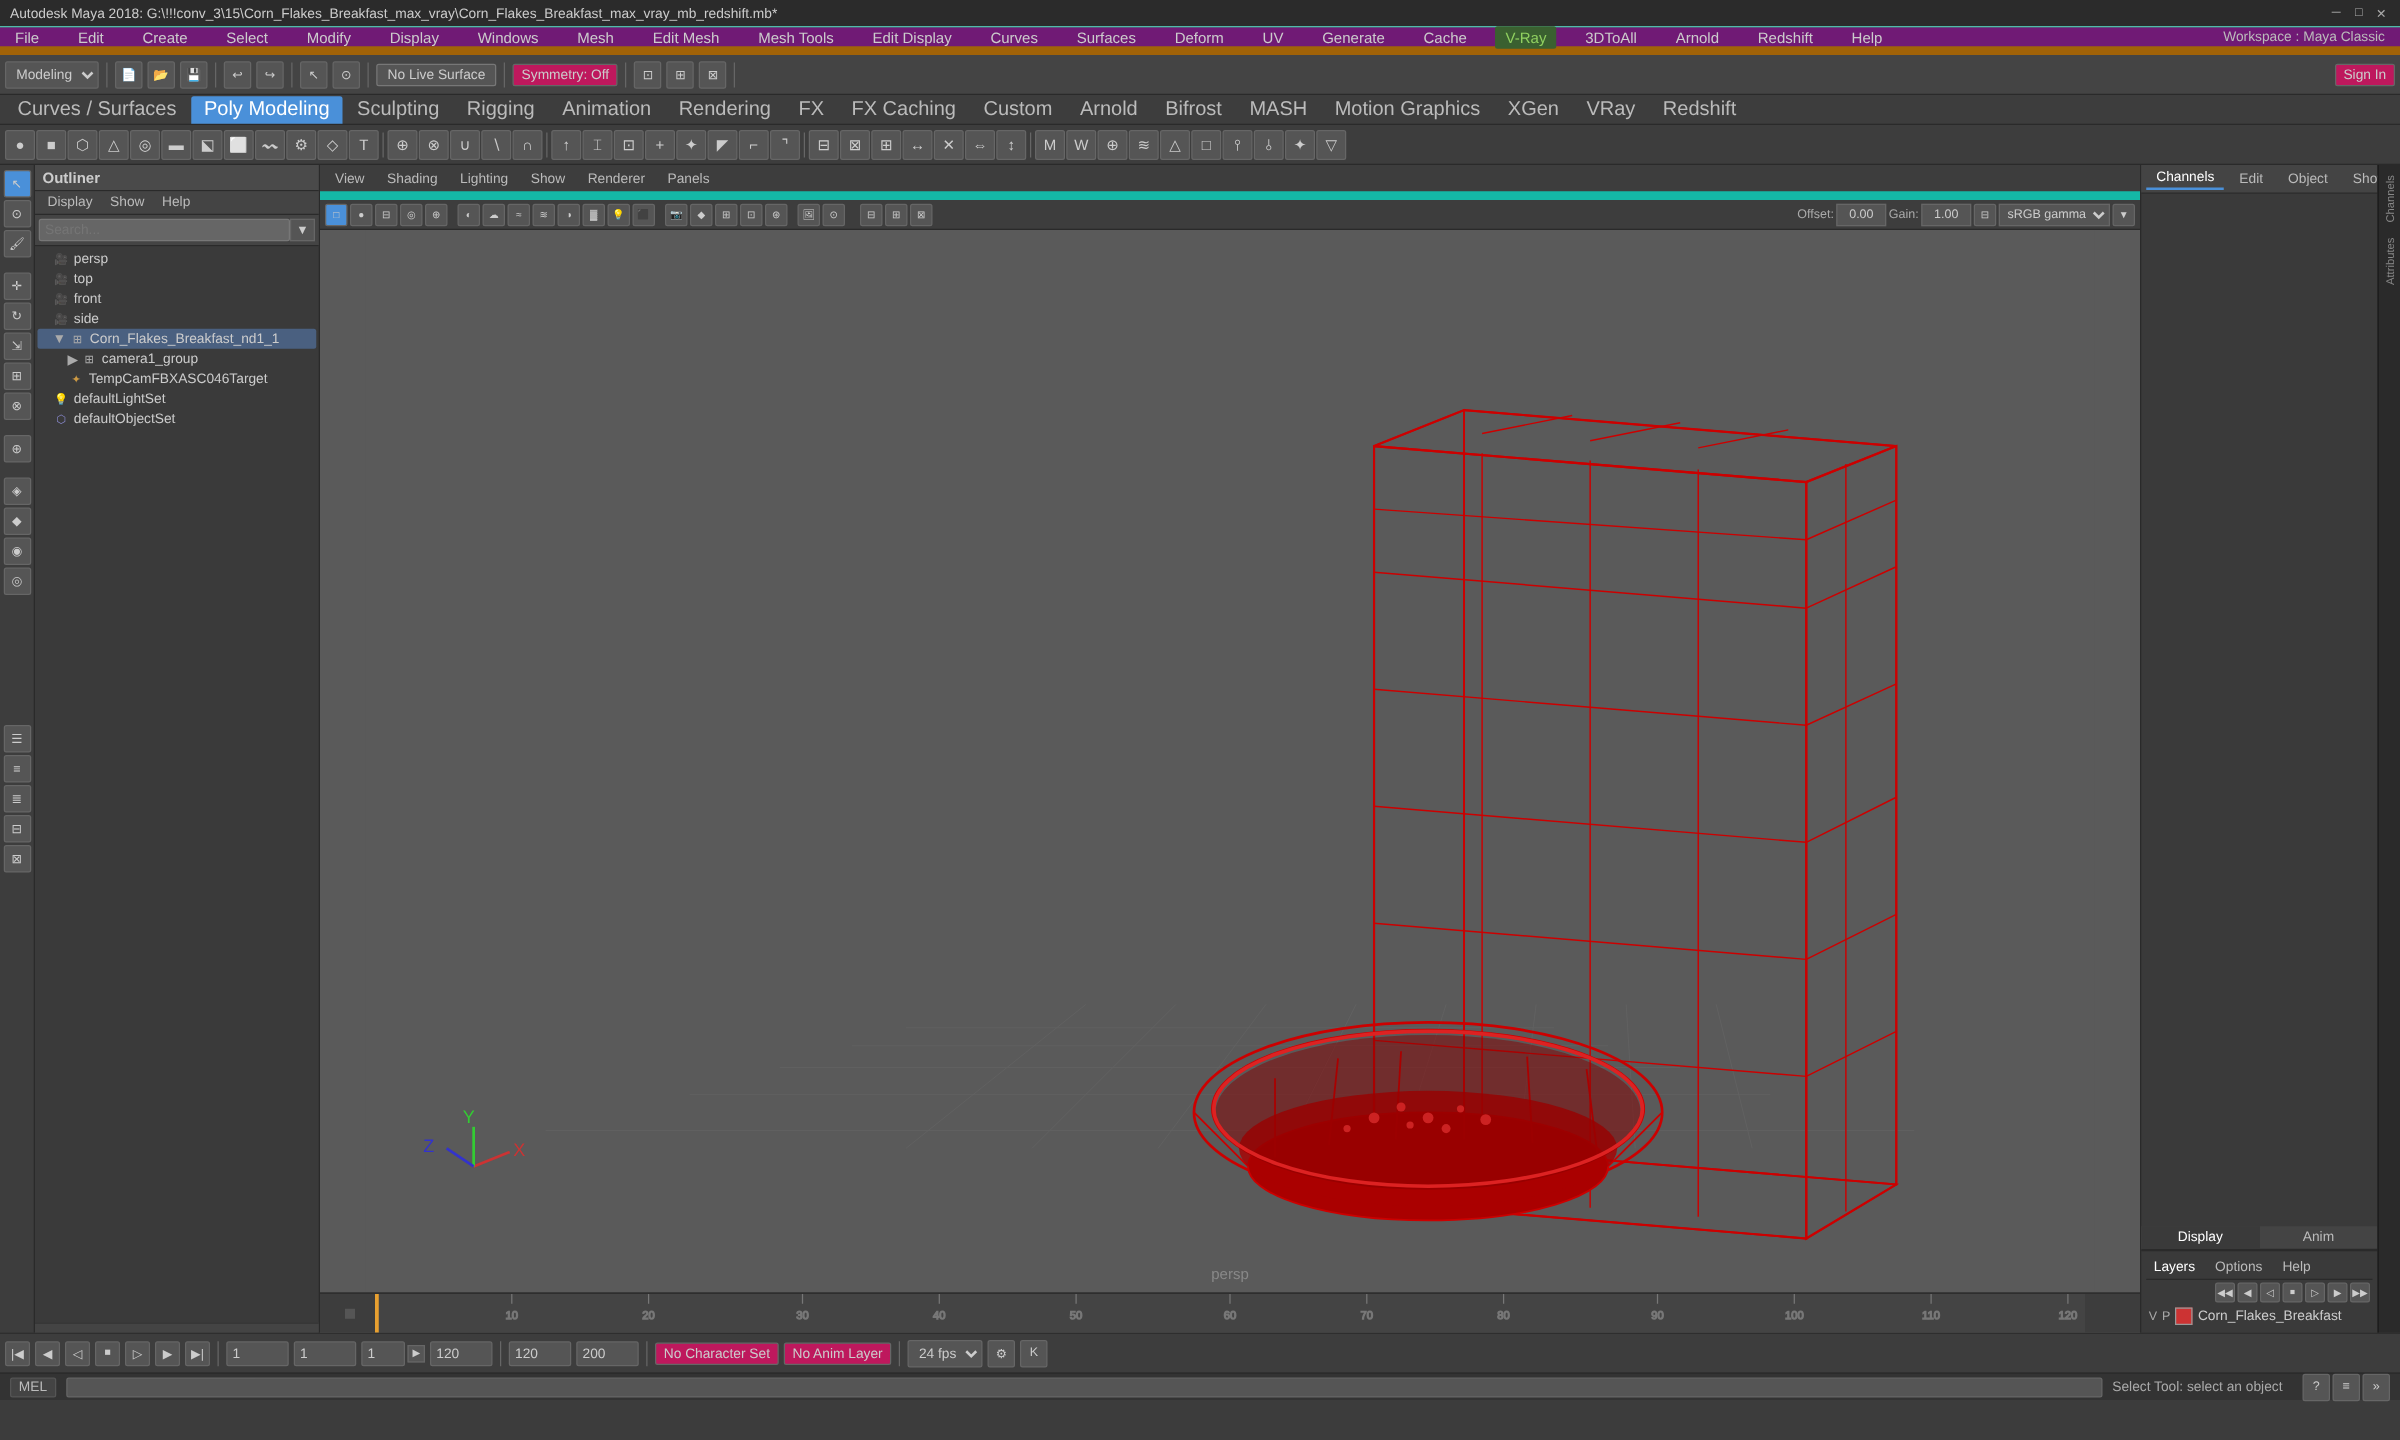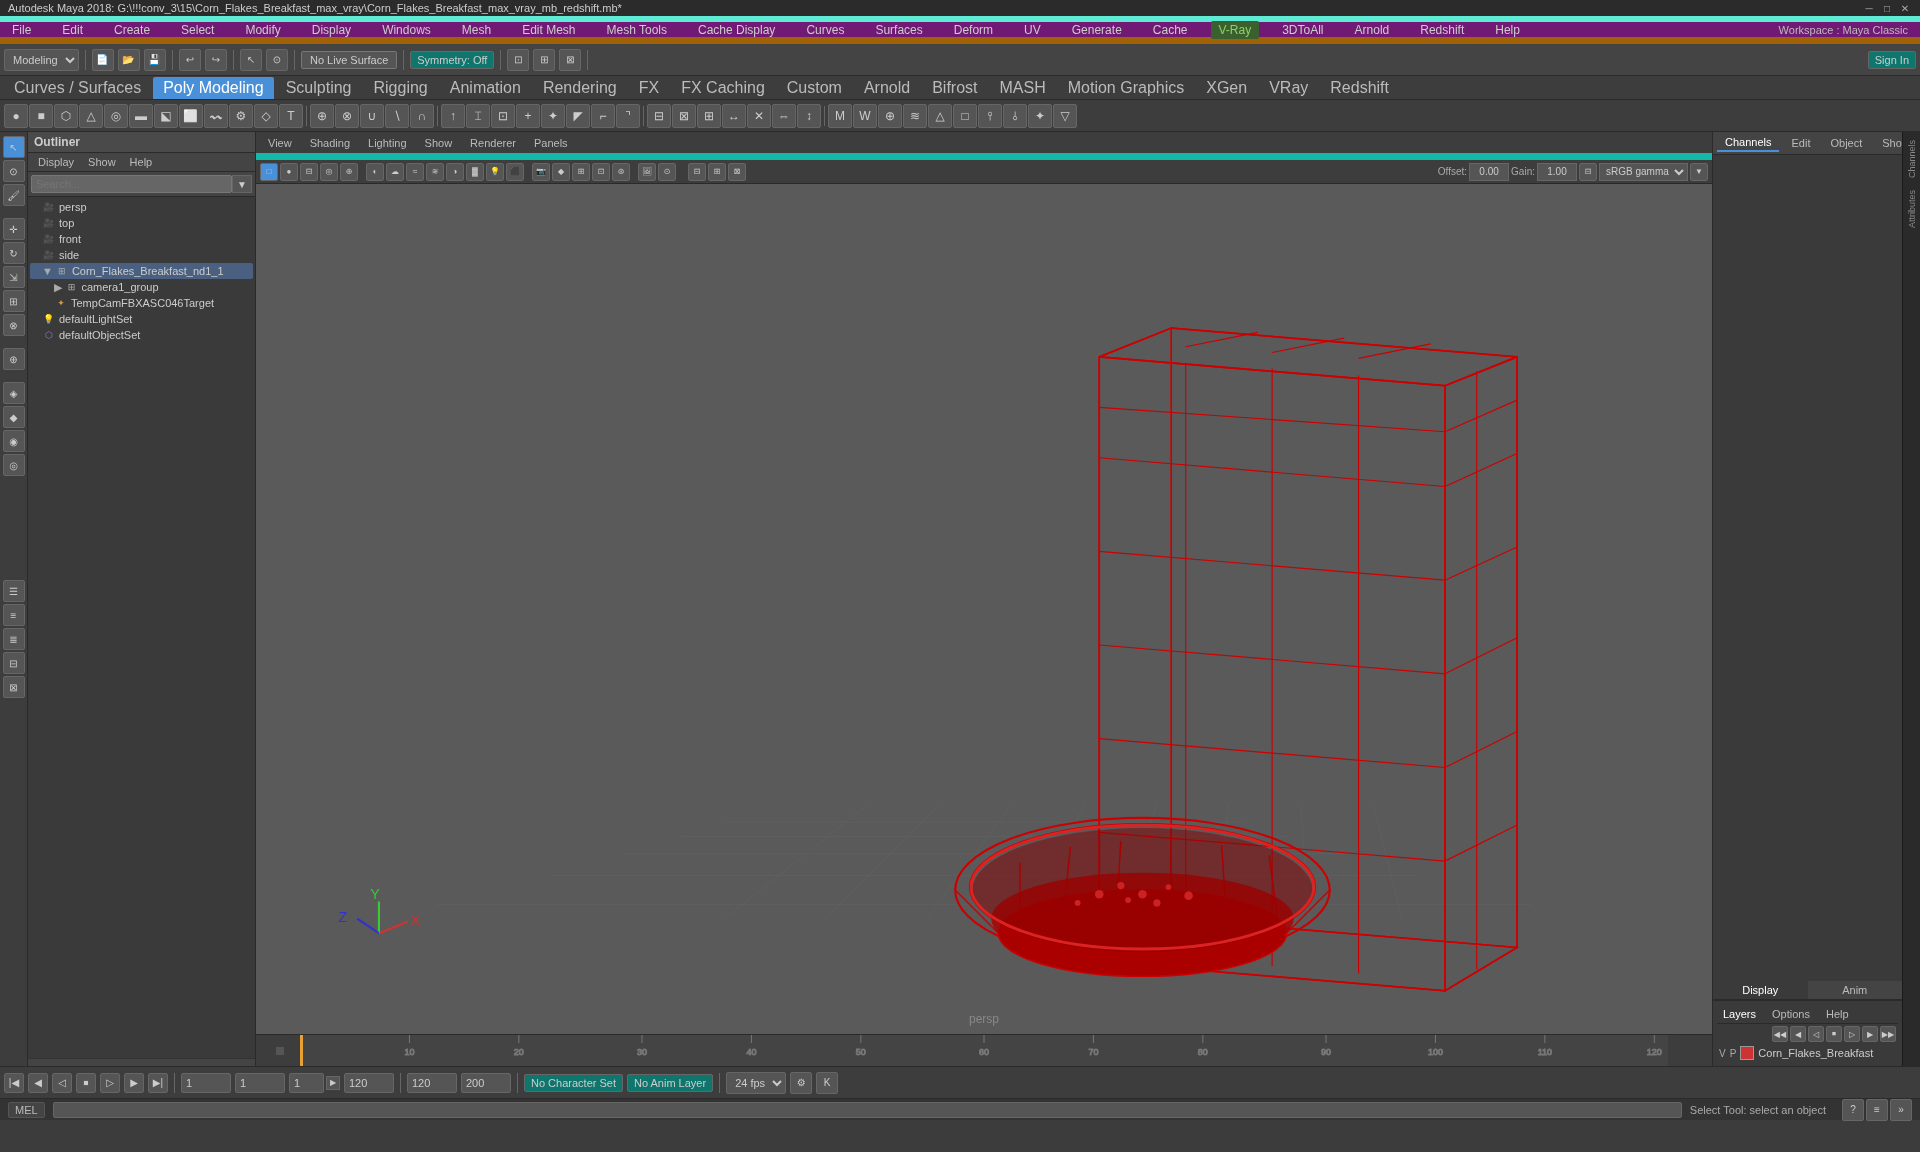--- a/index.html
+++ b/index.html
@@ -15,21 +15,21 @@
 
     
     #title-bar {
       width: 100%;
       height: 22px;
       background: #2b2b2b;
       display: flex;
       align-items: center;
       justify-content: space-between;
       padding: 0 8px;
-      border-bottom: 6px solid #5eead4;
+      border-bottom: 1px solid #5eead4;
     }
     #title-text {
       font-size: 11px;
       color: #cccccc;
     }
     #window-controls {
       display: flex;
       gap: 4px;
     }
     .win-btn {
@@ -76,21 +76,21 @@
     .toolbar-separator {
       width: 1px;
       height: 20px;
       background: #666;
       margin: 0 2px;
     }
     .toolbar-btn {
       padding: 2px 6px;
       font-size: 11px;
       color: #cccccc;
-      background: #0f766e;
+      background: #be185d;
       border: 1px solid #666;
       border-radius: 2px;
       cursor: pointer;
     }
     .toolbar-select {
       background: #555;
       border: 1px solid #666;
       color: #ccc;
       font-size: 11px;
       padding: 1px 4px;
@@ -579,21 +579,21 @@
   <div class="menu-item">File</div>
   <div class="menu-item">Edit</div>
   <div class="menu-item">Create</div>
   <div class="menu-item">Select</div>
   <div class="menu-item">Modify</div>
   <div class="menu-item">Display</div>
   <div class="menu-item">Windows</div>
   <div class="menu-item">Mesh</div>
   <div class="menu-item">Edit Mesh</div>
   <div class="menu-item">Mesh Tools</div>
-  <div class="menu-item">Cache Display</div>
+  <div class="menu-item">Edit Display</div>
   <div class="menu-item">Curves</div>
   <div class="menu-item">Surfaces</div>
   <div class="menu-item">Deform</div>
   <div class="menu-item">UV</div>
   <div class="menu-item">Generate</div>
   <div class="menu-item">Cache</div>
   <div class="menu-item" style="background:#3a6030; color:#90d060;">V-Ray</div>
   <div class="menu-item">3DToAll</div>
   <div class="menu-item">Arnold</div>
   <div class="menu-item">Redshift</div>

